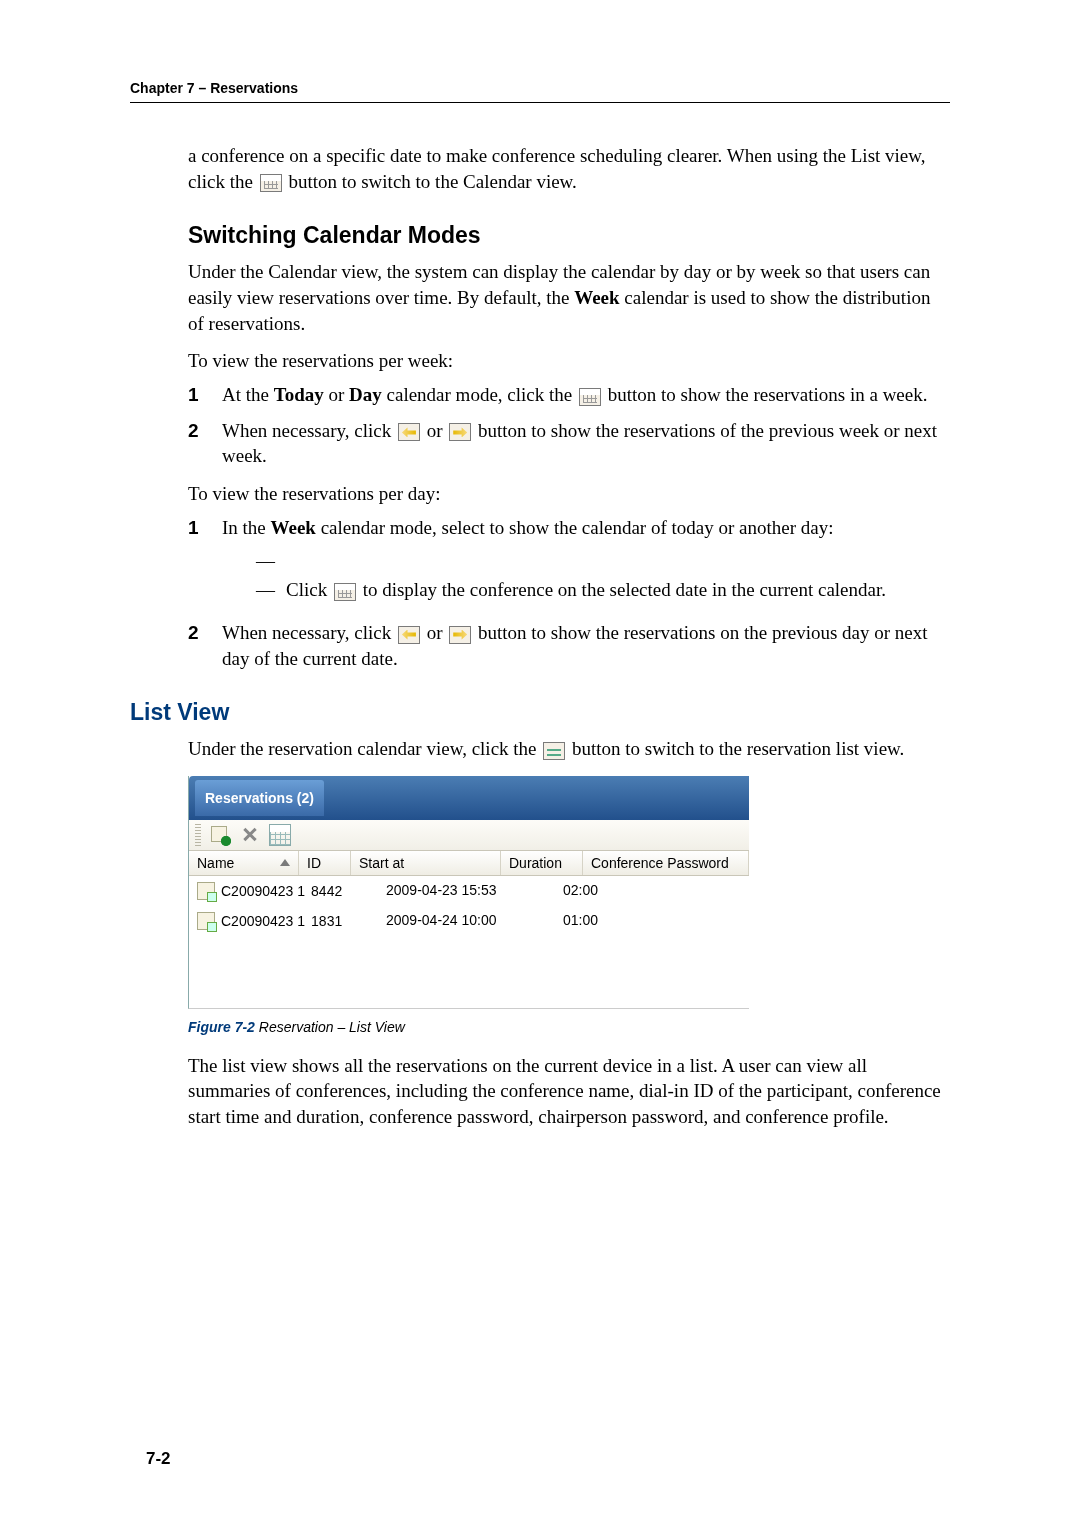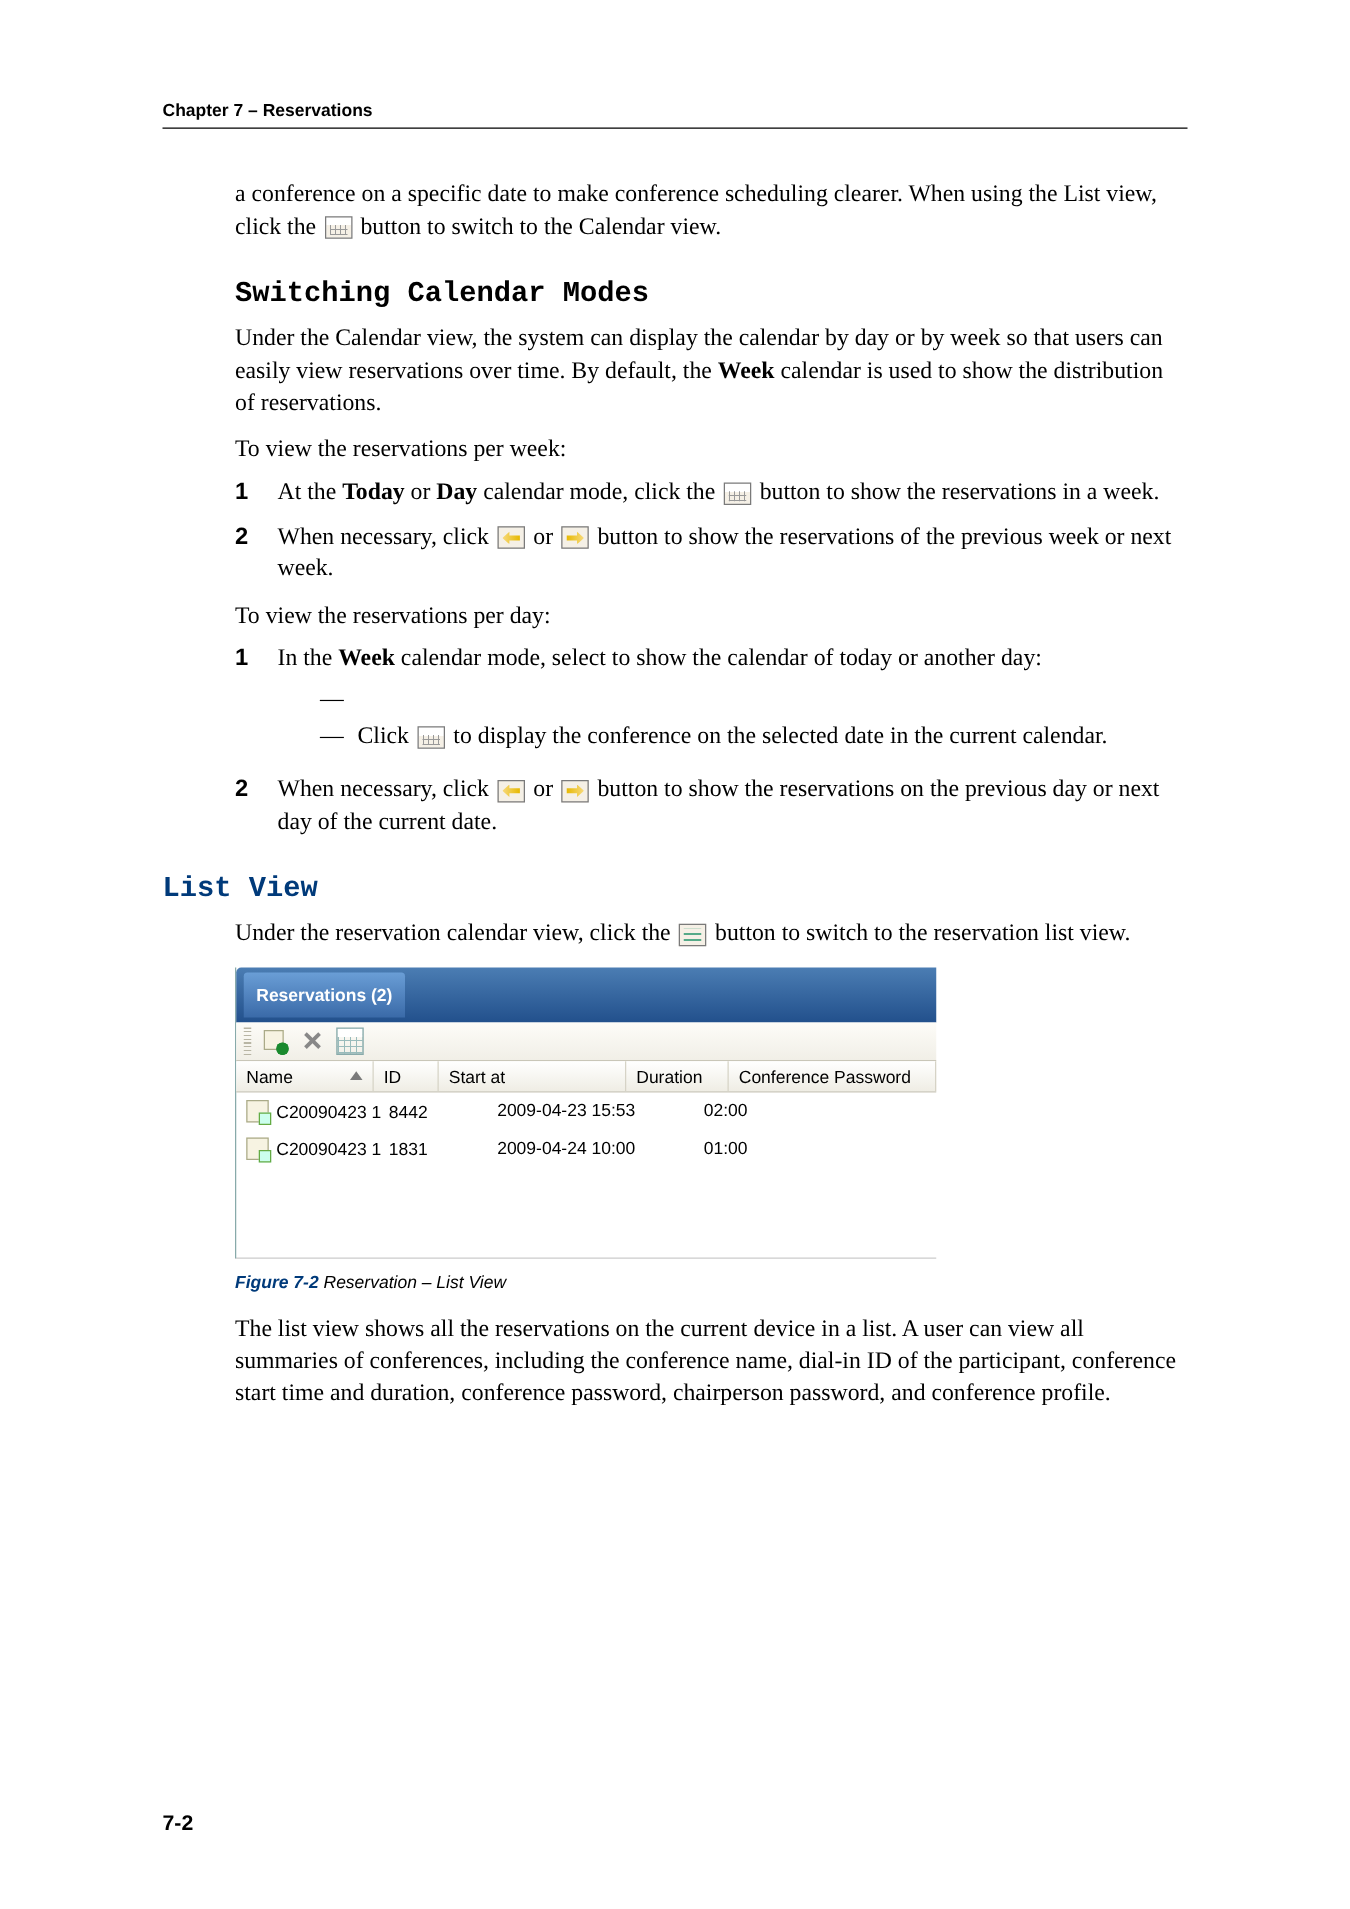--- a/index.html
+++ b/index.html
@@ -27,21 +27,21 @@
   }
   .content {
     margin-left: 58px;
   }
   .para {
     font-size: 19px;
     line-height: 1.35;
     margin: 0 0 14px 0;
   }
   .h2 {
-    font-family: Liberation Mono, monospace;
+    font-family: Liberation Sans, sans-serif;
     font-weight: bold;
     font-size: 23px;
     color: #000;
     margin: 28px 0 10px 0;
   }
   .h2.blue {
     color: #003a7a;
     margin-left: 0;
   }
   .sub-heading {
@@ -209,21 +209,21 @@
   .fig-row {
     display:flex;
     padding: 4px 0;
     gap: 27px;
   }
   .fig-row .cell {
     padding: 2px 8px;
     box-sizing:border-box;
   }
   .cell.name{width:162px; display:flex; gap:6px; align-items:center;}
-  .cell.start{width:150px;text-align:center;}
+  .cell.start{width:150px;}
   .cell.dur{width:82px;}
   .row-icon {
     width:16px;height:16px;position:relative;
     background:#f7f3e2;border:1px solid #aa8;
   }
   .row-icon::after{content:"";position:absolute;right:-3px;bottom:-3px;width:8px;height:8px;border:1px solid #6a4;background:#cfe;}
   .fig-empty { height: 72px; }
 
   .figure-caption {
     font-family: Arial, Helvetica, sans-serif;
@@ -235,21 +235,21 @@
     font-weight: bold;
     font-style: italic;
   }
   .figure-caption .rest {
     font-style: italic;
     color: #000;
   }
   .page-num {
     position: absolute;
     bottom: 58px;
-    left: 130px;
+    left: 146px;
     font-family: Arial, Helvetica, sans-serif;
     font-weight: bold;
     font-size: 17px;
   }
 </style>
 </head>
 <body>
 
 <div class="chapter-header">Chapter 7 – Reservations</div>
 <hr class="hr">

